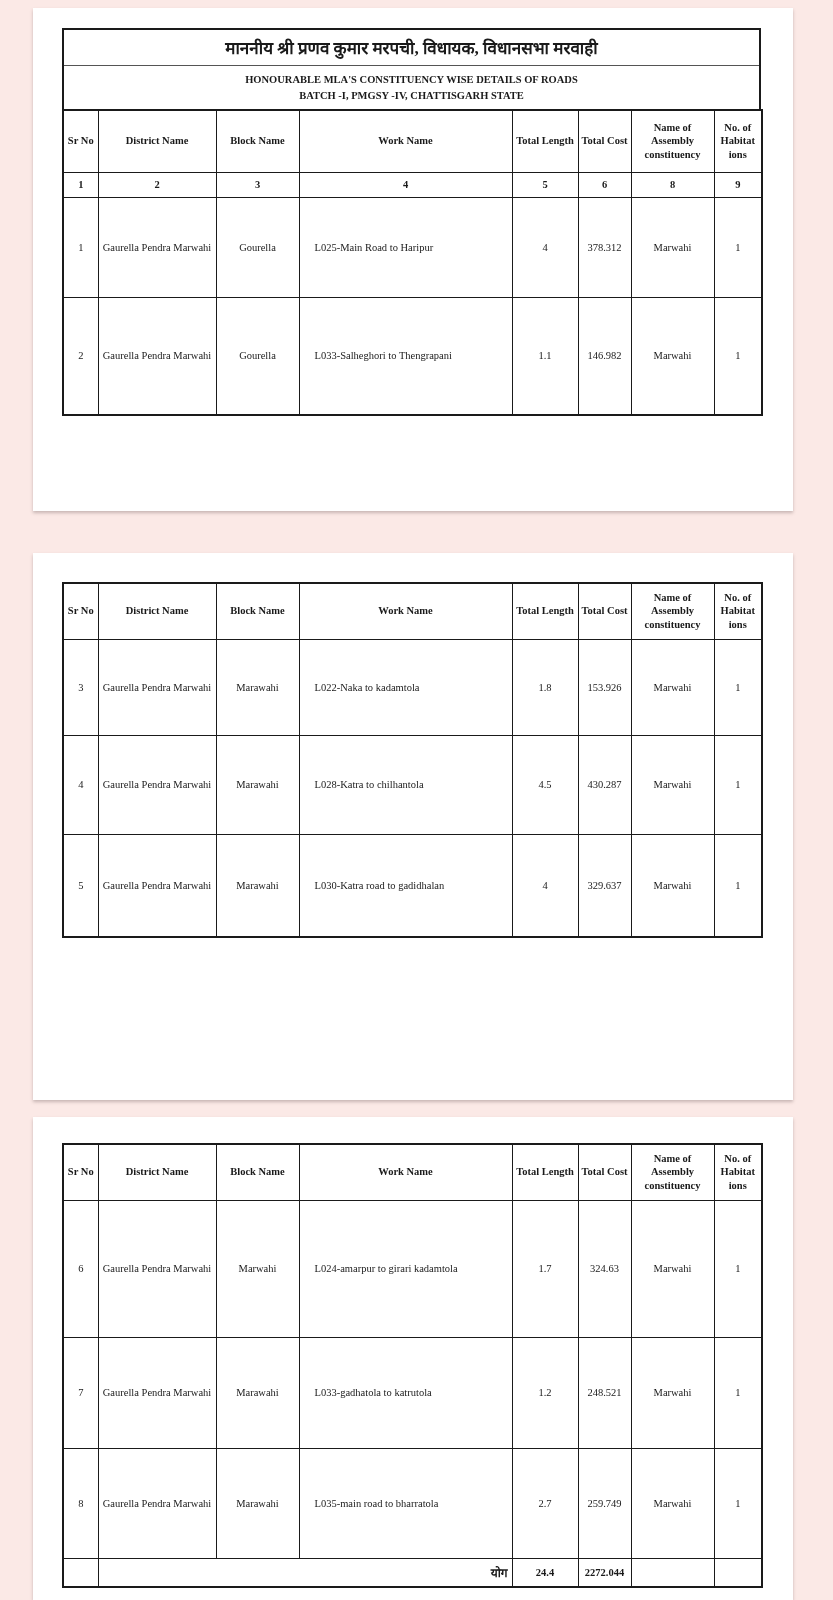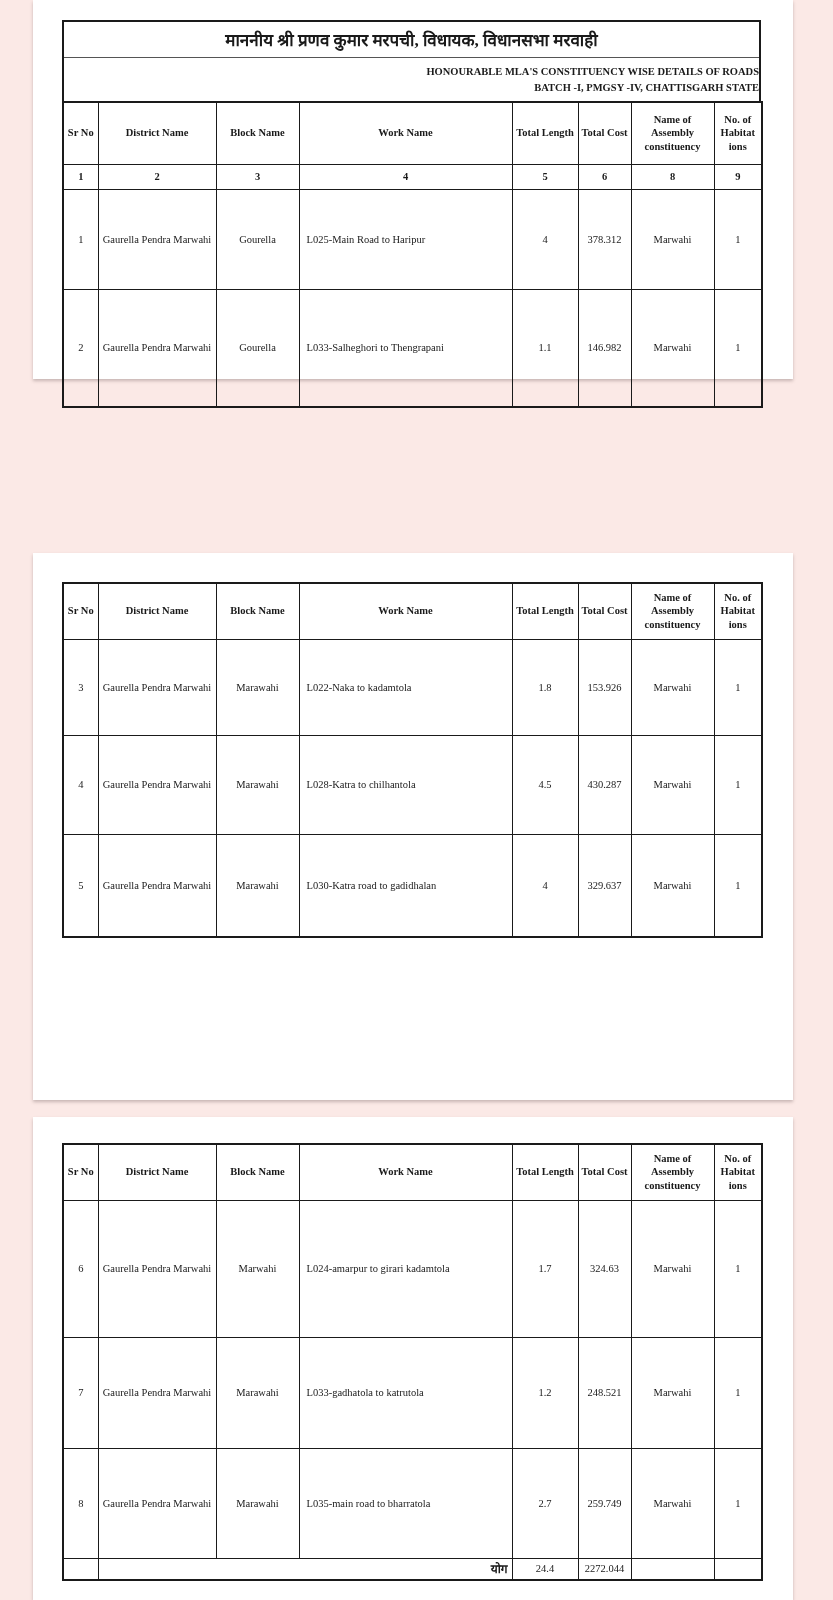--- a/index.html
+++ b/index.html
@@ -11,40 +11,40 @@
     position:relative;
     overflow:hidden;
   }
   .page{
     position:absolute;
     left:33px;
     width:760px;
     background:#ffffff;
     box-shadow:0 2px 3px rgba(140,120,120,.45);
   }
-  .page1{top:0;height:379px;}
+  .page1{top:8px;height:503px;}
   .page2{top:553px;height:547px;}
   .page3{top:1117px;height:483px;}
 
   .titlebox{
     margin:20px 0 0 29px;
     width:699px;
     border:2px solid #1a1a1a;
     border-bottom:none;
     box-sizing:border-box;
   }
   .title-hi{
     height:35px;
     display:flex;align-items:center;justify-content:center;
     font-weight:bold;font-size:17px;
     border-bottom:1px solid #555;
   }
   .subtitle{
     height:43px;
-    display:flex;flex-direction:column;align-items:flex-end;justify-content:center;
+    display:flex;flex-direction:column;align-items:center;justify-content:center;
     font-weight:bold;font-size:10.5px;
     line-height:1.45;
     text-align:center;
   }
   table{
     margin-left:29px;
     width:699px;
     border-collapse:collapse;
     border:2px solid #1a1a1a;
     table-layout:fixed;
@@ -56,28 +56,28 @@
     vertical-align:middle;
     padding:1px 2px;
     overflow:hidden;
     box-sizing:border-box;
   }
   tr.head td{
     font-weight:bold;
     line-height:1.3;
   }
   tr.nums td{font-weight:bold;}
-  td.work{text-align:left;padding-left:7px;}
+  td.work{text-align:left;padding-left:15px;}
   td.yog{
     text-align:right;
     font-weight:bold;
     padding-right:4px;
     font-size:12px;
   }
-  td.tot{font-weight:normal;}
+  td.tot{font-weight:bold;}
   
   col.c-sr{width:35px;}
   col.c-district{width:118px;}
   col.c-block{width:83px;}
   col.c-work{width:213px;}
   col.c-length{width:66px;}
   col.c-cost{width:53px;}
   col.c-assembly{width:83px;}
   col.c-hab{width:48px;}
 </style>
@@ -251,21 +251,21 @@
     <tr style="height:110px">
       <td>8</td>
       <td>Gaurella Pendra Marwahi</td>
       <td>Marawahi</td>
       <td class="work">L035-main road to bharratola</td>
       <td>2.7</td>
       <td>259.749</td>
       <td>Marwahi</td>
       <td>1</td>
     </tr>
-    <tr style="height:22px">
+    <tr style="height:29px">
       <td></td>
       <td class="yog" colspan="3">योग</td>
       <td class="tot">24.4</td>
       <td class="tot">2272.044</td>
       <td></td>
       <td></td>
     </tr>
   </tbody>
     </table>
 </div>

